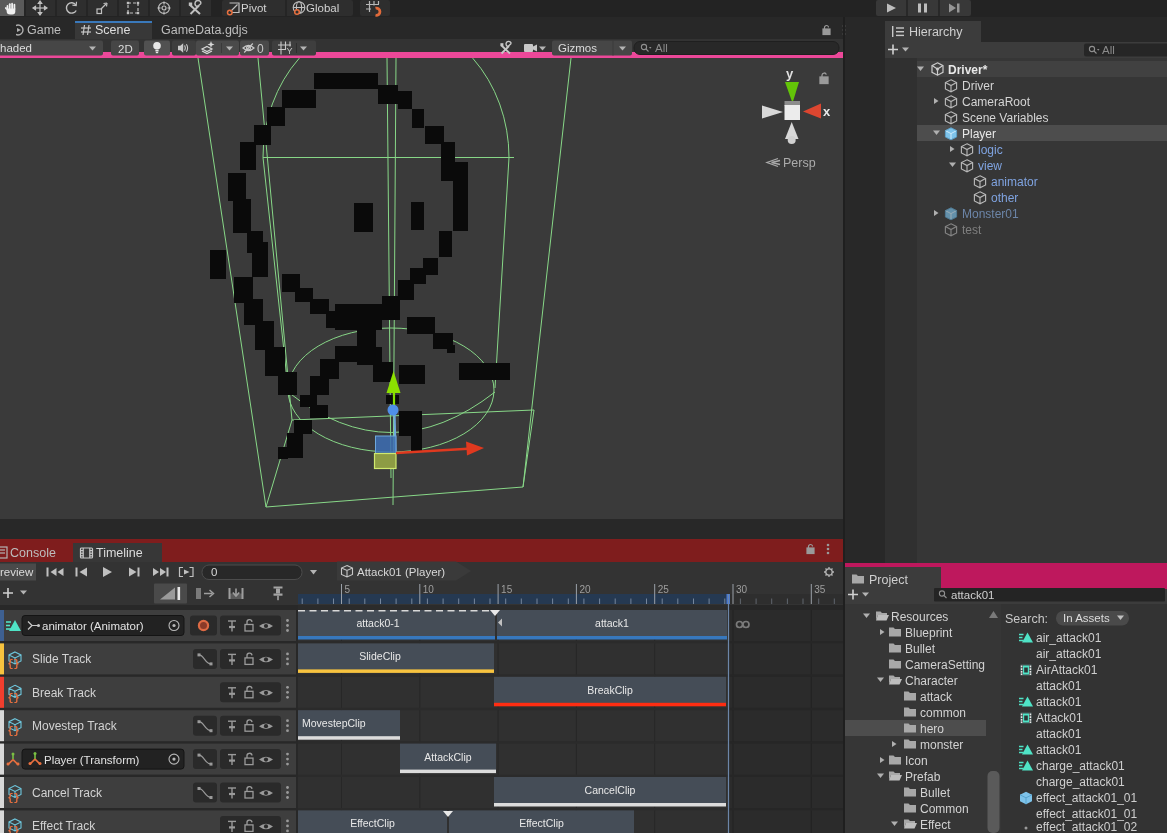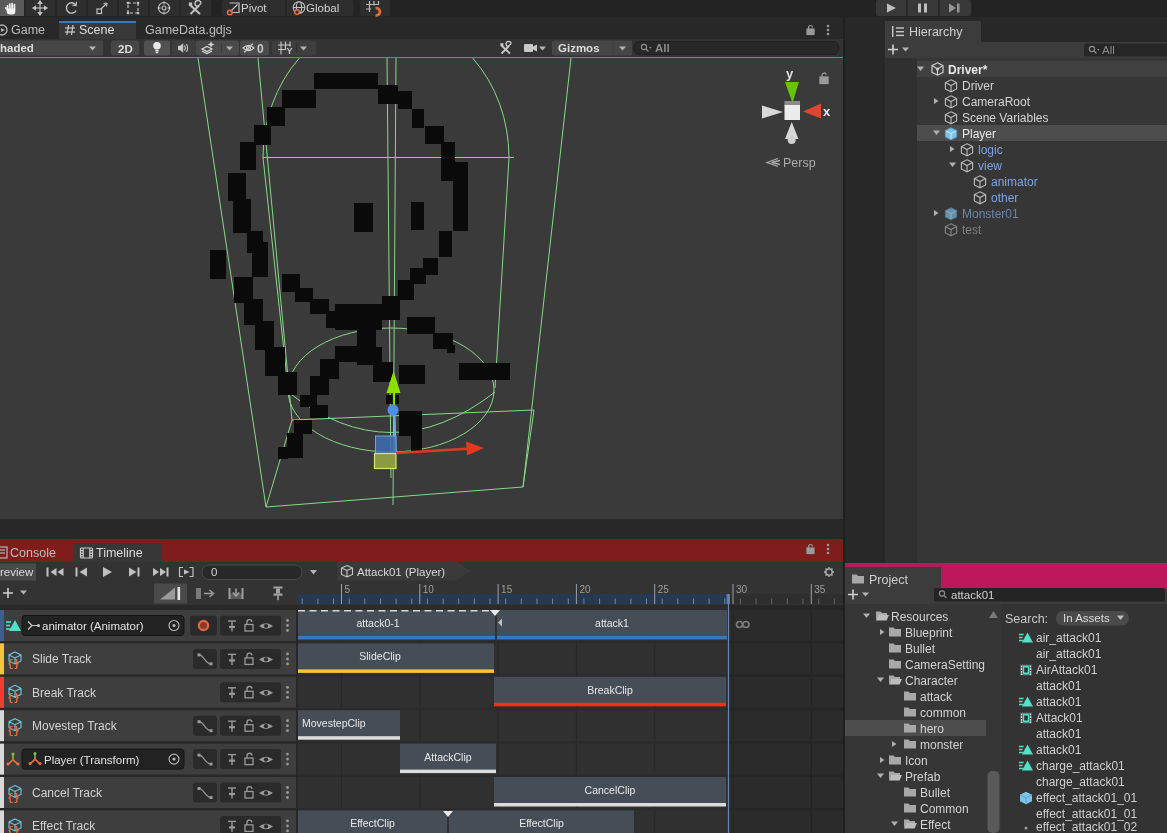--- a/index.html
+++ b/index.html
@@ -103,21 +103,21 @@
       <line x1="907" y1="0" x2="907" y2="16" stroke="#232323" stroke-width="1.5"></line>
       <line x1="939" y1="0" x2="939" y2="16" stroke="#232323" stroke-width="1.5"></line>
       <path d="M887,3.5 L896,8 L887,12.5 Z" fill="#bdbdbd"></path>
       <rect x="918" y="3.5" width="3" height="9" fill="#bdbdbd"></rect>
       <rect x="924" y="3.5" width="3" height="9" fill="#bdbdbd"></rect>
       <path d="M949,3.5 L956,8 L949,12.5 Z" fill="#969696"></path>
       <rect x="957" y="3.5" width="2.5" height="9" fill="#969696"></rect>
     </svg>
   </div>
 
-  <div class="abs" id="tabrow" style="left:0;top:17px;width:843px;height:22px;background:#282828;">
+  <div class="abs" id="tabrow" style="left:16px;top:17px;width:843px;height:22px;background:#282828;">
     <svg width="843" height="22" style="position:absolute;left:0;top:0;">
 
       <circle cx="2" cy="13" r="5" fill="none" stroke="#b0b0b0" stroke-width="1.4"></circle>
       <path d="M1,11 L5,13 L1,15 Z" fill="#b0b0b0"></path>
       <text x="11" y="17" font-size="12.5" fill="#bdbdbd" font-family="Liberation Sans">Game</text>
 
       <rect x="59" y="4" width="77" height="18" fill="#383838"></rect>
       <rect x="59" y="4" width="77" height="2" fill="#3a79bb"></rect>
       <g transform="translate(66,8)" stroke="#c8c8c8" stroke-width="1.2">
         <line x1="2.5" y1="0" x2="1" y2="10"></line>
@@ -133,21 +133,21 @@
         <rect x="1" y="4" width="7" height="5.5" fill="#9a9a9a"></rect>
         <path d="M2.5,4 L2.5,2.5 A2,2 0 0 1 6.5,2.5"></path>
       </g>
       <g fill="#9a9a9a">
         <circle cx="828" cy="9" r="1.3"></circle>
           <circle cx="828" cy="13" r="1.3"></circle>
           <circle cx="828" cy="17" r="1.3"></circle>
       </g>
     </svg>
   </div>
-  <div class="abs" id="scenetoolbar" style="left:0;top:39px;width:843px;height:19px;background:#333333;border-bottom:1px solid #ec4899;font-weight:bold;">
+  <div class="abs" id="scenetoolbar" style="left:0;top:39px;width:843px;height:19px;background:#333333;border-bottom:6px solid #ec4899;">
     <svg width="843" height="19" style="position:absolute;left:0;top:0;">
 
       <rect x="-10" y="1.5" width="113" height="15" rx="2" fill="#464646"></rect>
       <text x="0" y="13" font-size="11.5" fill="#dcdcdc" font-family="Liberation Sans">haded</text>
       <path d="M89,7.5 L96,7.5 L92.5,11.5 Z" fill="#b4b4b4"></path>
 
       <rect x="111" y="1.5" width="28" height="15" rx="2" fill="#464646"></rect>
       <text x="118" y="13.5" font-size="11.5" fill="#dcdcdc" font-family="Liberation Sans">2D</text>
 
       <rect x="144" y="1.5" width="26" height="15" rx="2" fill="#515151"></rect>

